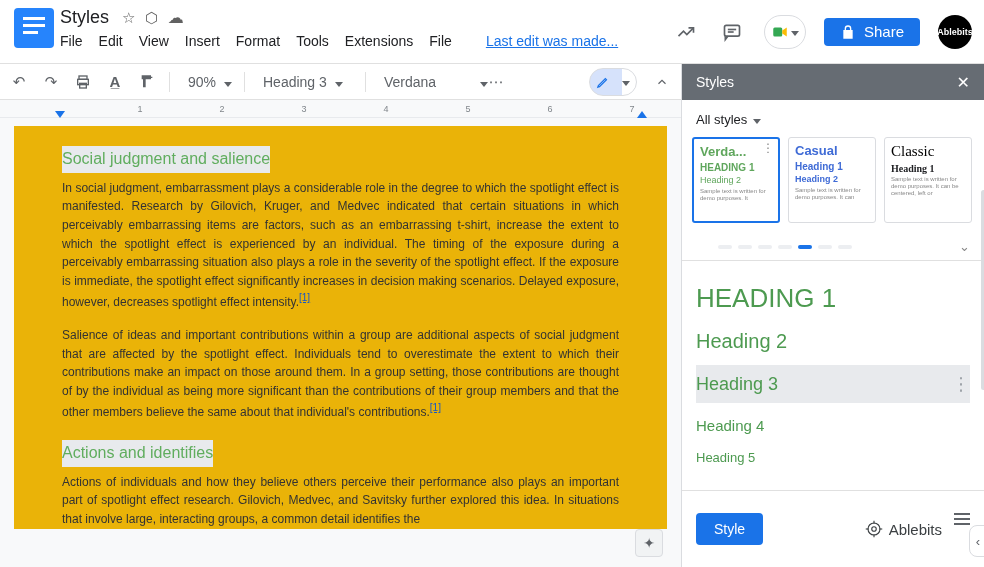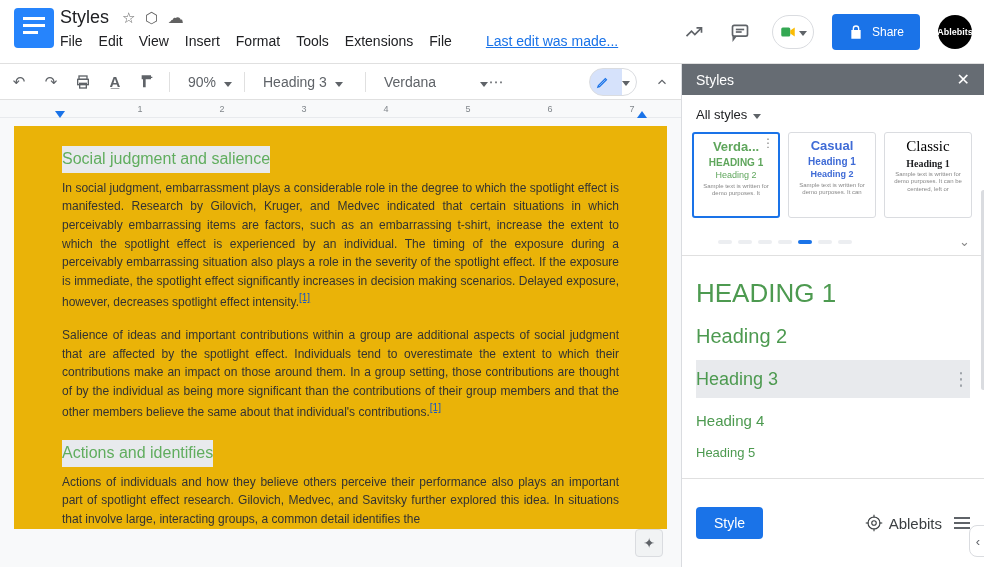--- a/index.html
+++ b/index.html
@@ -53,22 +53,22 @@
     align-items: center;
     gap: 18px;
     padding-right: 4px;
   }
   .icon-btn { width: 28px; height: 28px; display:flex; align-items:center; justify-content:center; color:#5f6368; cursor:pointer; }
   .meet-btn {
     width: 42px; height: 34px; border:1px solid #dadce0; border-radius: 30px;
     display:flex; align-items:center; justify-content:center; gap:2px;
   }
   .share-btn {
-    background: #1a73e8; color:#fff; height: 36px; padding: 12px 16px;
-    border-radius: 4px; display:flex; align-items:center; gap:8px; font-size:12px; font-weight:500;
+    background: #1a73e8; color:#fff; height: 28px; padding: 12px 16px;
+    border-radius: 4px; display:flex; align-items:center; gap:8px; font-size:15px; font-weight:500;
   }
   .avatar { width:34px; height:34px; background:#000; color:#fff; border-radius:50%; display:flex; align-items:center; justify-content:center; font-size:9px; font-weight:700;}
 
   
   .toolbar {
     height: 36px;
     display:flex;
     align-items:center;
     padding: 0 6px;
     gap: 6px;
@@ -178,21 +178,20 @@
 
   .theme-row { display:flex; gap:8px; padding: 0 10px 10px 10px; }
   .theme-card {
     width: 88px; height: 86px;
     border:1px solid #dadce0; border-radius:3px;
     padding: 5px 6px;
     font-size: 8px;
     overflow:hidden;
     background:#fff;
     position:relative;
-    text-align:center;
   }
   .theme-card.active { border:2px solid #1a73e8; }
   .theme-card.active::after {
     content:"⋮";
     position:absolute;
     top:2px; right:4px;
     color:#888;
     font-size:12px;
   }
   .tc-title { font-size:13px; font-weight:700; margin-bottom:3px;}
@@ -218,22 +217,21 @@
   .heading-item.h1 { font-size:26px; font-weight:400; text-transform:uppercase;}
   .heading-item.h2 { font-size:20px; }
   .heading-item.h3 { font-size:18px; }
   .heading-item.h4 { font-size:15px; }
   .heading-item.h5 { font-size:13px; }
   .heading-item .more { margin-left:auto; color:#9aa0a6; font-size:18px; cursor:pointer;}
 
   .sb-footer {
     margin-top:auto;
     display:flex;
-    align-items:center;
-    padding: 28px 14px;
+    padding: 22px 14px;
     border-top:1px solid #e0e0e0;
     gap:12px;
   }
   .style-btn {
     background:#1a73e8; color:#fff; border:none; border-radius:4px;
     padding: 8px 18px; font-size:14px; font-weight:500; cursor:pointer;
   }
   .ablebits-logo { margin-left:auto; display:flex; align-items:center; gap:6px; color:#3c4043; font-size:15px;}
   .ablebits-logo svg { width:18px; height:18px; }
   .hamb { display:flex; flex-direction:column; gap:3px; cursor:pointer;}

